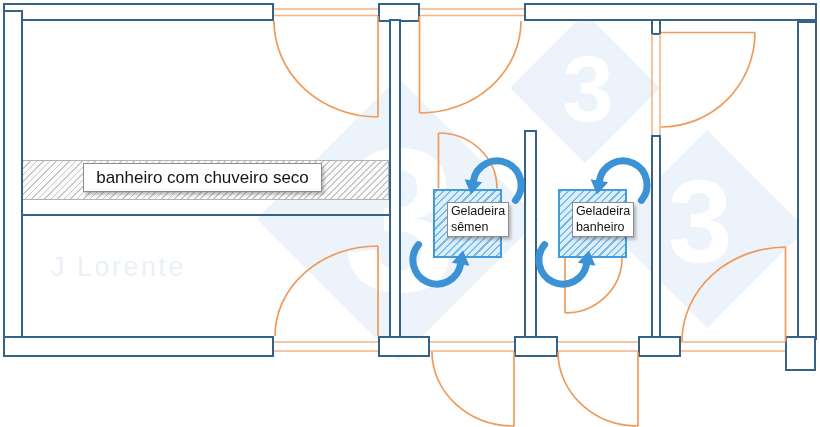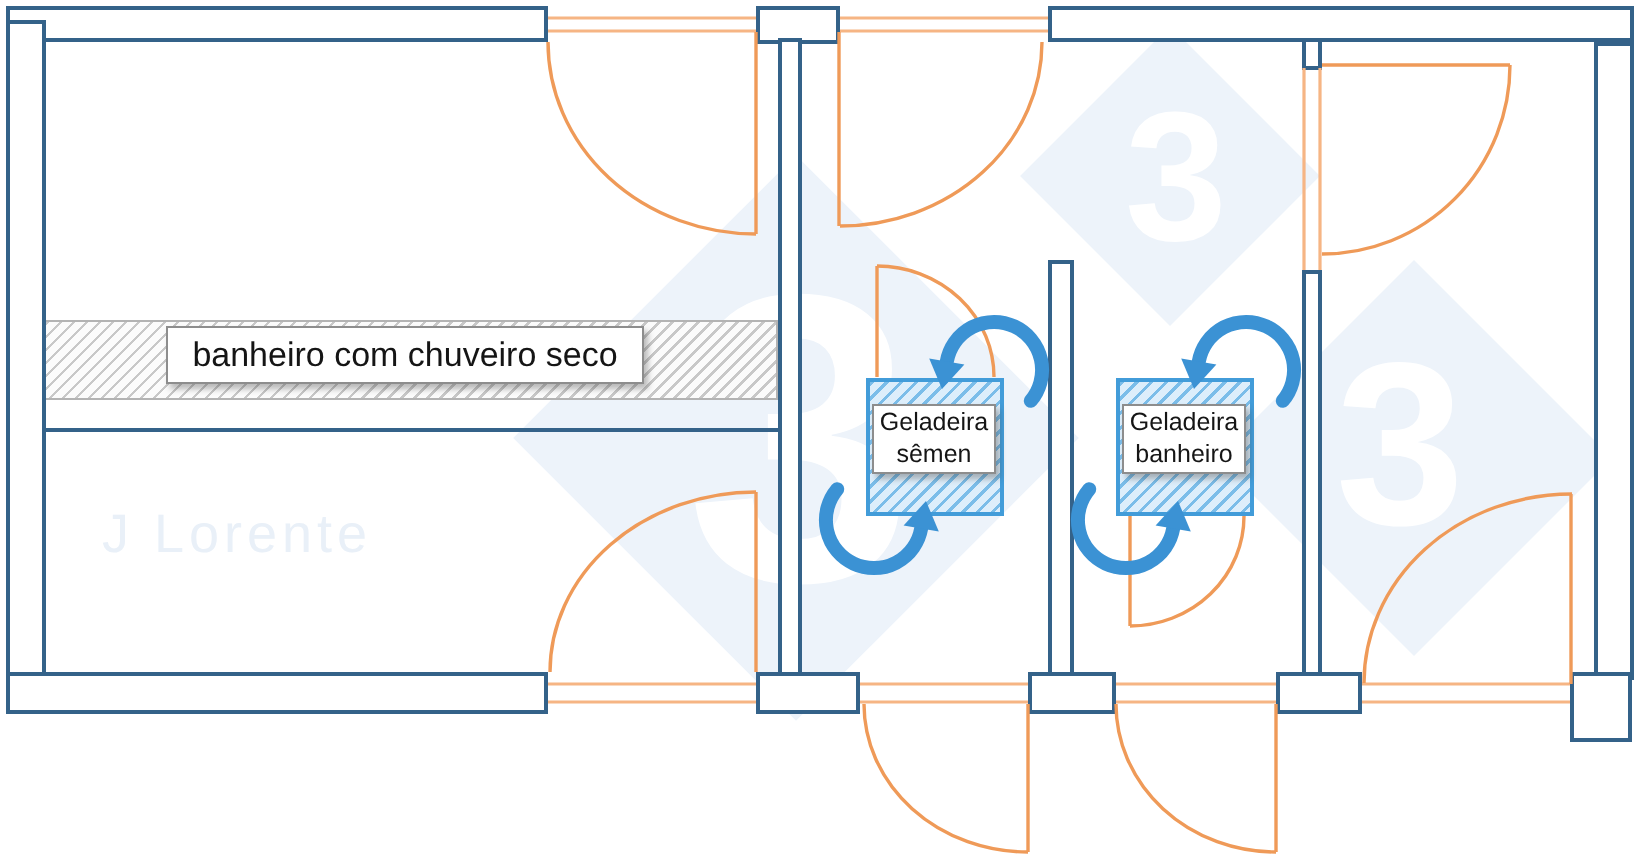--- a/index.html
+++ b/index.html
@@ -32,29 +32,29 @@
   #w-B        {left:524px;top:130px; width:13px; height:208px;}
   #w-C-stub   {left:651px;top:19px;  width:10px; height:16px;}
   #w-C        {left:651px;top:135px; width:10px; height:203px;}
   #w-divider  {left:23px; top:214px; width:366px;height:2px;background:var(--wall,#346289);}
   
   .hatch-strip{position:absolute;left:22px;top:160px;width:367px;height:40px;box-sizing:border-box;
      border:1px solid #b3b3b3;
      background:repeating-linear-gradient(135deg,var(--hatch_line,#c8c8c8) 0 1.3px,rgba(0,0,0,0) 1.3px 4.6px),#fbfbfb;}
   .plan-label{position:absolute;background:#fff;border:1px solid var(--label_border,#8d8d8d);
      box-shadow:2px 2.5px 3px rgba(60,60,60,.35);display:flex;align-items:center;justify-content:center;
-     text-align:center;color:#151515;box-sizing:border-box;}
+     color:#151515;box-sizing:border-box;}
   #lbl-banheiro{left:83px;top:163px;width:239px;height:29px;font-size:17px;}
   
   .fridge{position:absolute;width:69px;height:69px;box-sizing:border-box;
      border:2.5px solid var(--fridge_border,#429cd9);
      background:repeating-linear-gradient(135deg,var(--fridge_hatch,#7bbde9) 0 1.6px,rgba(0,0,0,0) 1.6px 5.2px),var(--fridge_fill,#ddeefb);}
   #fridge-semen{left:433px;top:189px;}
   #fridge-vacinas{left:558px;top:189px;}
-  .fridge-label{font-size:12.5px;line-height:15.5px;}
+  .fridge-label{font-size:12.5px;line-height:15.5px;margin-left:11px;}
   #lbl-semen{left:436px;top:202px;width:62px;height:35px;}
   #lbl-vacinas{left:561px;top:202px;width:62px;height:35px;}
   
   #overlay{position:absolute;left:0;top:0;}
   .door{stroke:var(--door,#ef9a58);stroke-width:1.7;fill:none;}
   .threshold{stroke:var(--threshold,#f6b584);stroke-width:1.6;fill:none;}
   .flow{stroke:var(--arrow,#3b92d4);stroke-width:7;fill:none;stroke-linecap:round;}
   .flow-head{fill:var(--arrow,#3b92d4);stroke:none;}
 </style>
 </head>

